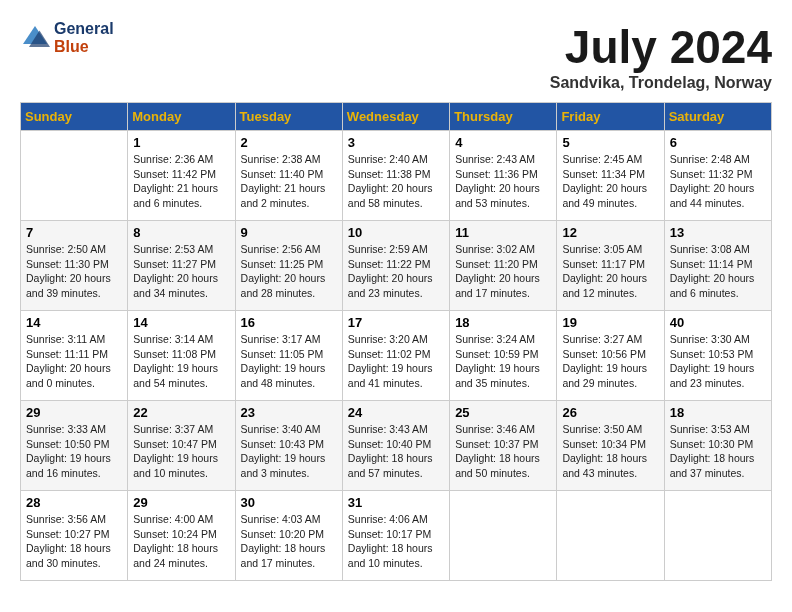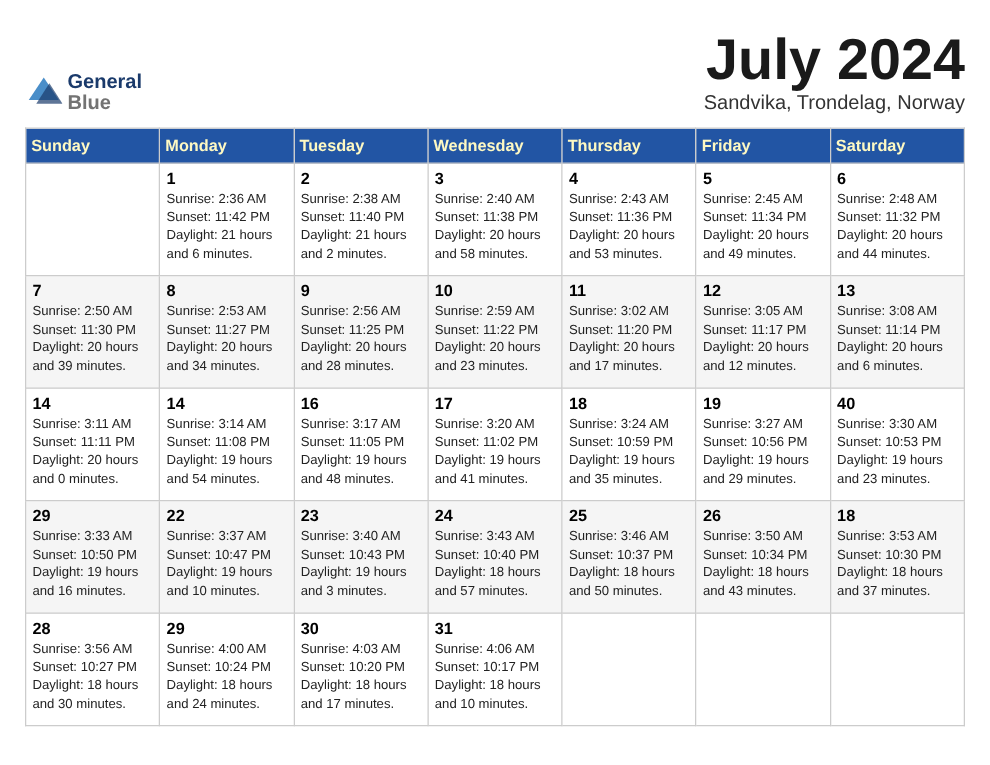--- a/index.html
+++ b/index.html
@@ -6,21 +6,21 @@
     body {
       font-family: Arial, sans-serif;
       background: #fff;
       width: 792px;
       min-height: 612px;
       padding: 20px;
     }
     .header-area {
       display: flex;
       justify-content: space-between;
-      align-items: flex-end;
+      align-items: flex-start;
       margin-bottom: 10px;
     }
     .logo {
       display: flex;
       align-items: center;
       gap: 4px;
     }
     .logo-text {
       font-size: 18px;
       font-weight: bold;
@@ -35,30 +35,30 @@
       text-align: right;
     }
     .month-title {
       font-size: 46px;
       font-weight: bold;
       color: #1a1a1a;
     }
     .location {
       font-size: 16px;
       color: #333;
-      font-weight: normal;
+      font-weight: bold;
     }
     table {
       width: 100%;
       border-collapse: collapse;
       font-size: 11px;
     }
     thead tr th {
       background-color: #2255a4;
-      color: #fef9c3;
+      color: #eab308;
       padding: 6px 4px;
       text-align: left;
       font-size: 13px;
       font-weight: bold;
       border: 1px solid #ccc;
     }
     tbody tr td {
       border: 1px solid #ccc;
       vertical-align: top;
       padding: 4px 5px;
@@ -89,21 +89,21 @@
 <body>
 
 <div class="header-area">
   <div class="logo">
     <svg class="logo-icon" viewBox="0 0 40 40" xmlns="http://www.w3.org/2000/svg">
       <polygon points="20,4 36,28 4,28" fill="#2a7abf" opacity="0.85"></polygon>
       <polygon points="26,10 40,32 12,32" fill="#1a3a6b" opacity="0.7"></polygon>
     </svg>
     <div>
       <div class="logo-text" style="font-size:16px; font-weight:bold; color:#1a3a6b;">General</div>
-      <div class="logo-text" style="font-size:16px; font-weight:bold; color:#737373;">Blue</div>
+      <div class="logo-text" style="font-size:16px; font-weight:bold; color:#c2410c;">Blue</div>
     </div>
   </div>
   <div class="title-area">
     <div class="month-title">July 2024</div>
     <div class="location">Sandvika, Trondelag, Norway</div>
   </div>
 </div>
 
 <table>
   <thead>

